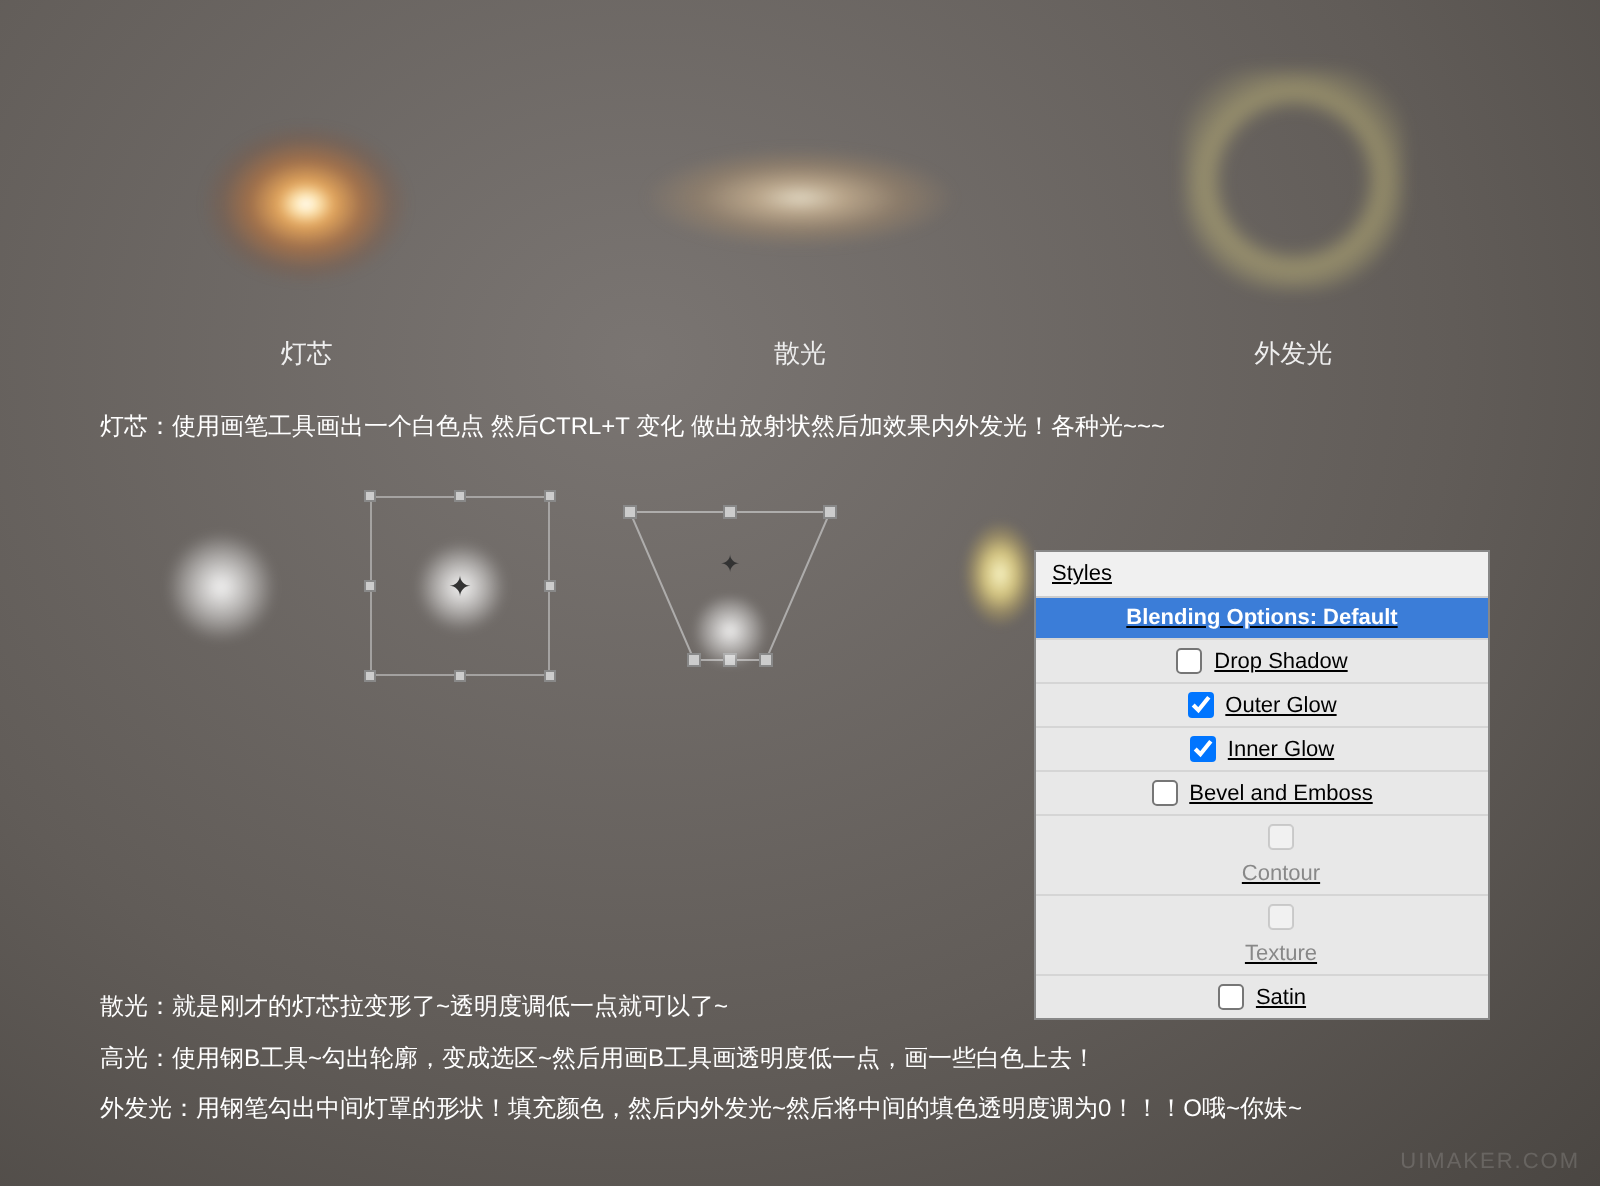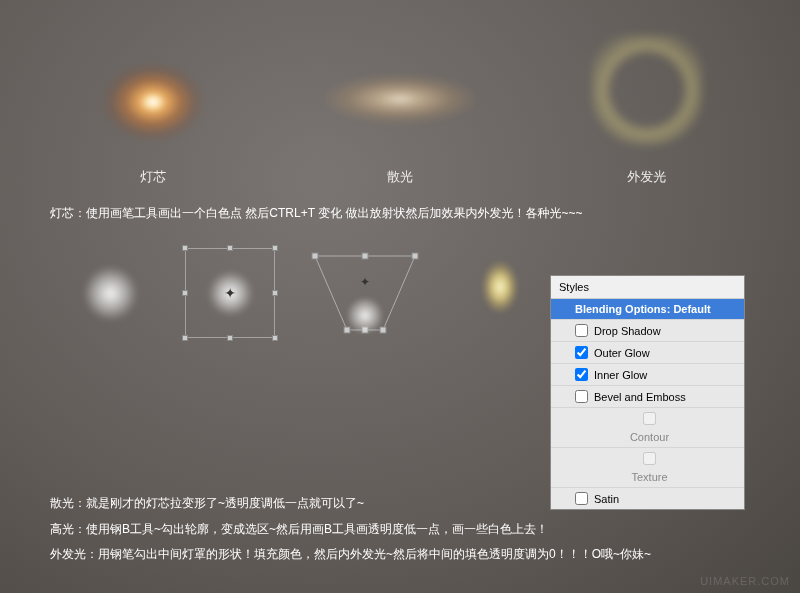--- a/index.html
+++ b/index.html
@@ -158,41 +158,43 @@
   background: radial-gradient(circle, rgba(255,255,255,0.9) 0%, rgba(255,255,255,0.4) 40%, transparent 70%);
   filter: blur(2px);
 }
 .yellow-dot {
   width: 50px;
   height: 65px;
   background: radial-gradient(ellipse 50% 55% at 50% 40%, rgba(255,250,200,0.95) 0%, rgba(255,235,140,0.7) 30%, rgba(230,200,100,0.3) 55%, transparent 75%);
   filter: blur(2px);
 }
 .styles-panel {
-  width: 195px;
+  width: 228px;
   background: #e8e8e8;
   border: 1px solid #888;
   font-family: Tahoma, Arial, sans-serif;
   font-size: 11px;
   color: #000;
   position: absolute;
   right: 55px;
   top: 275px;
+  text-decoration: underline;
 }
 .styles-header {
   padding: 5px 8px;
   border-bottom: 1px solid #ccc;
   background: #f0f0f0;
 }
 .styles-item {
-  padding: 4px 24px;
+  padding: 4px 9px;
   border-bottom: 1px solid #d5d5d5;
   display: flex;
   align-items: center;
   gap: 6px;
+  justify-content: center;
 }
 .styles-item.selected {
   background: #3b7dd8;
   color: #fff;
   font-weight: bold;
 }
 .styles-item.sub {
   padding-left: 28px;
   color: #888;
   flex-direction: column;

